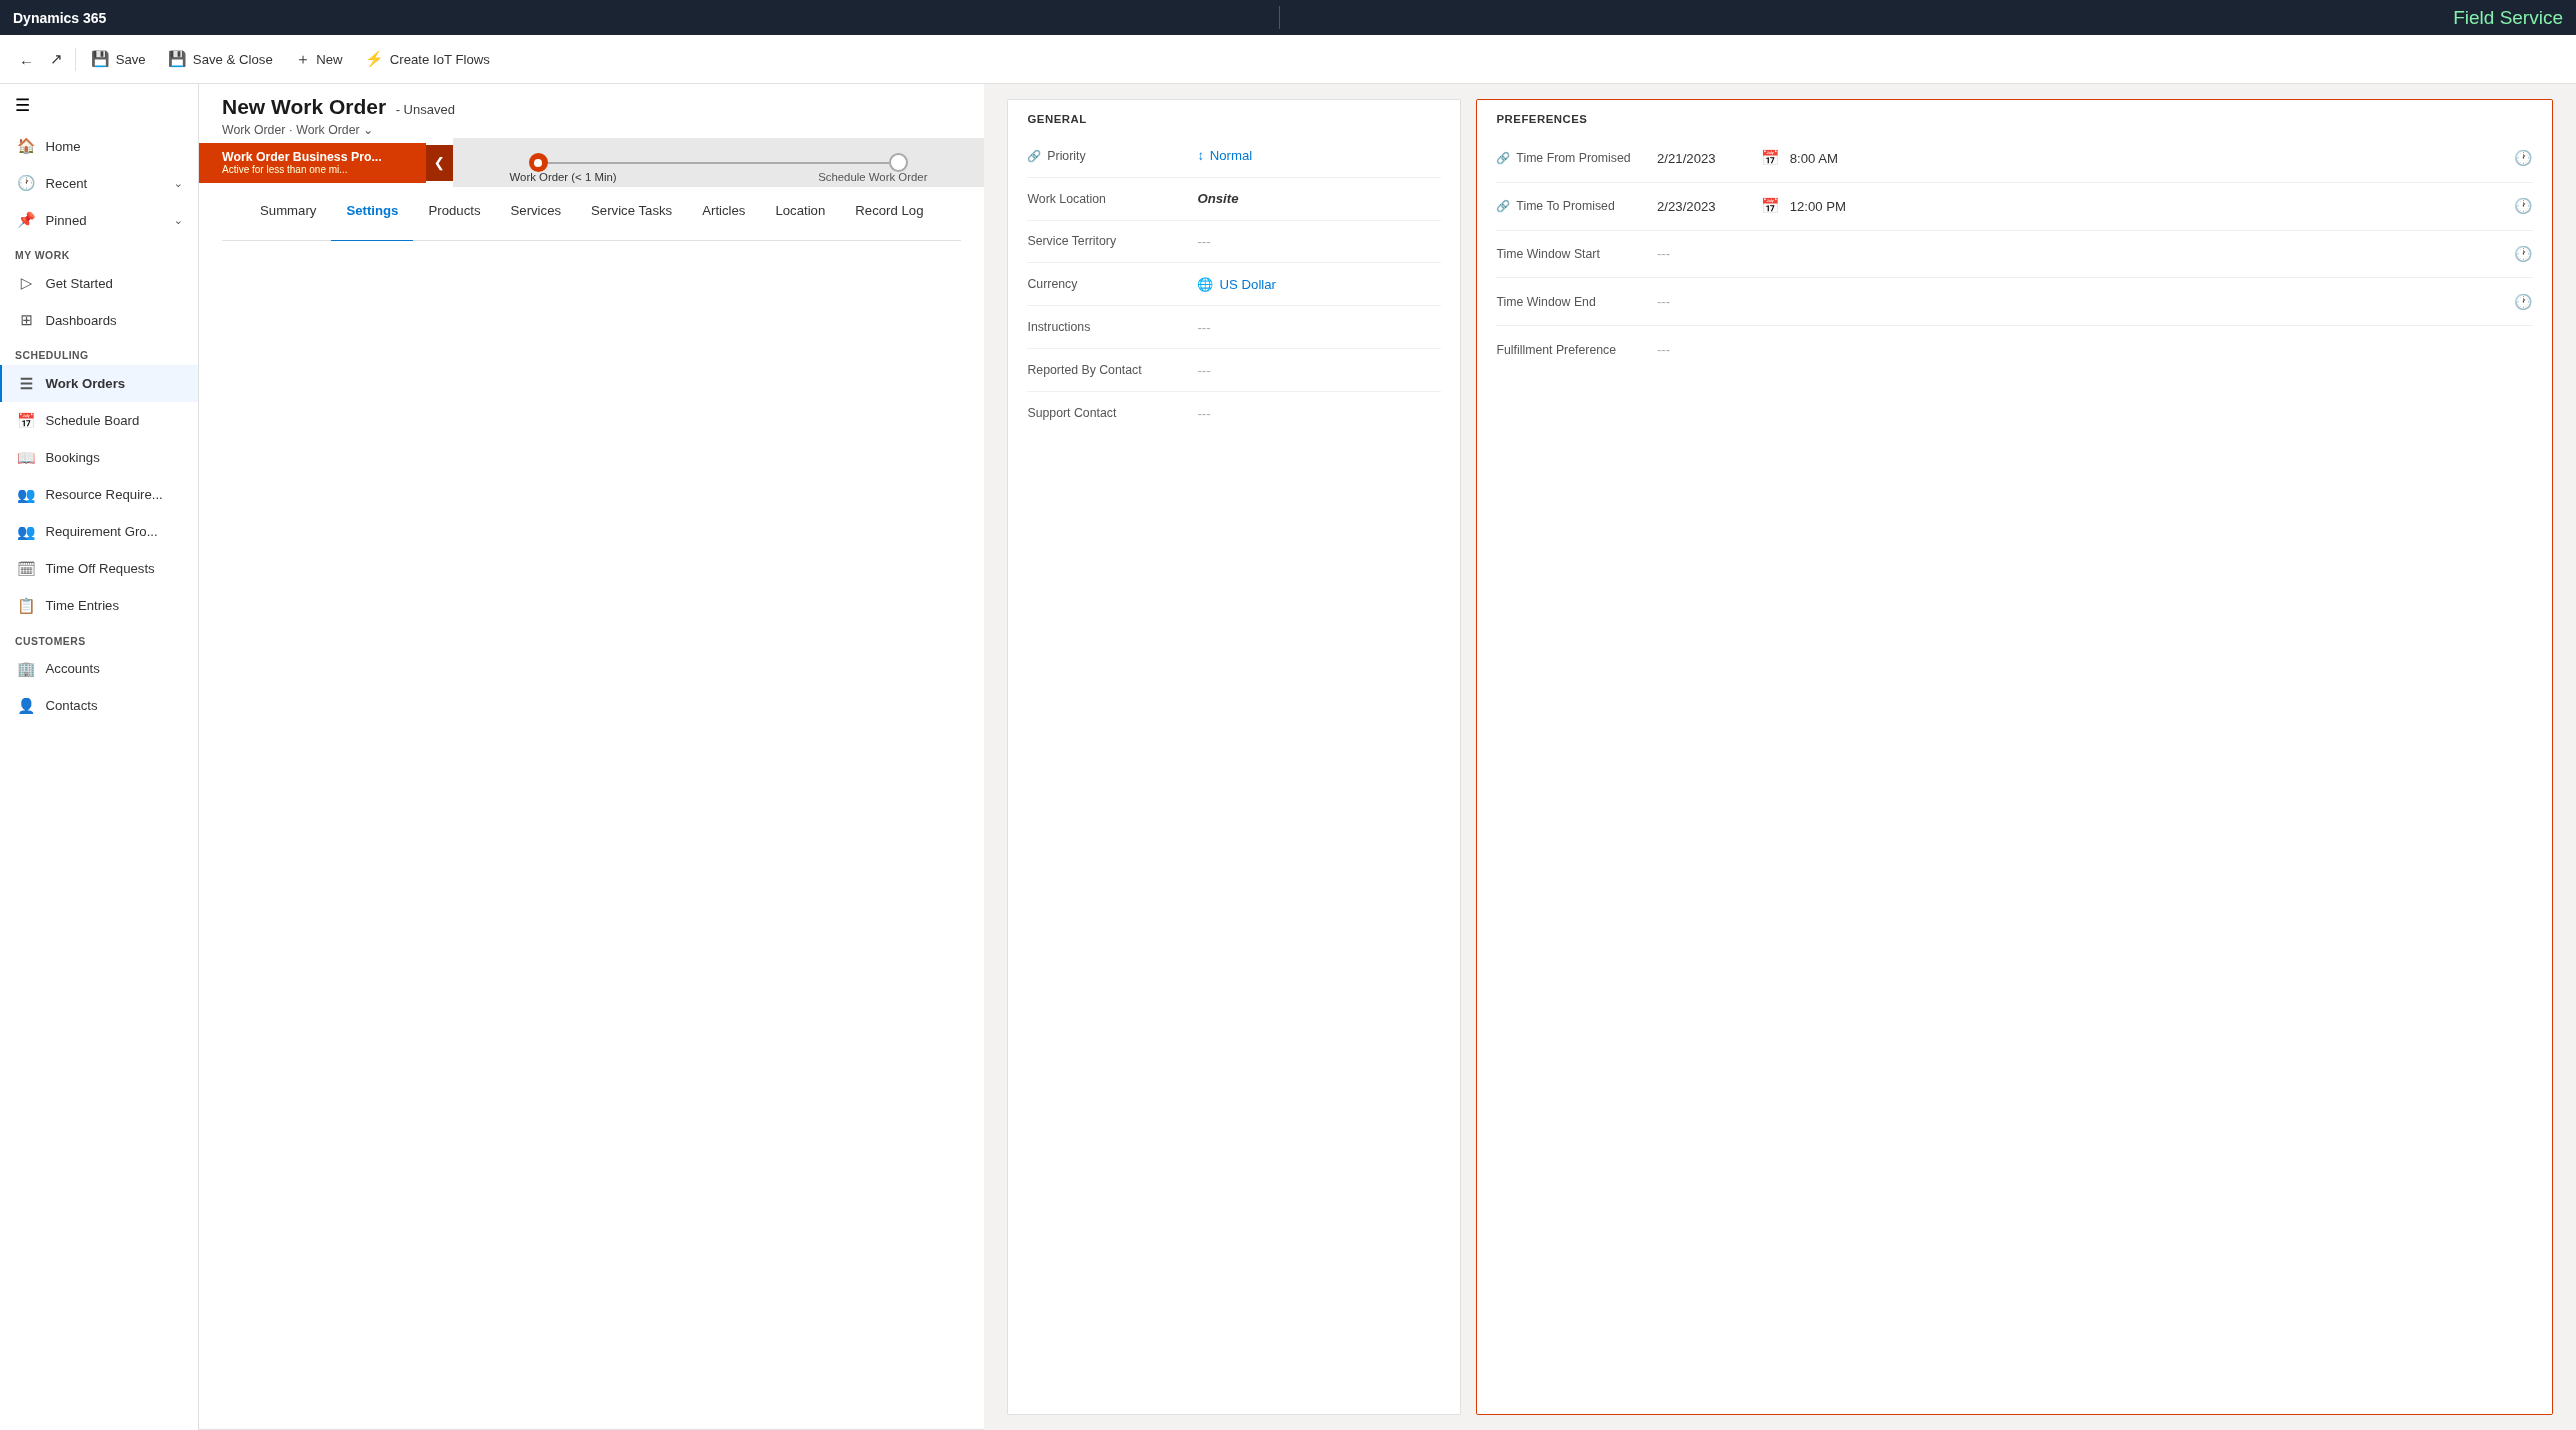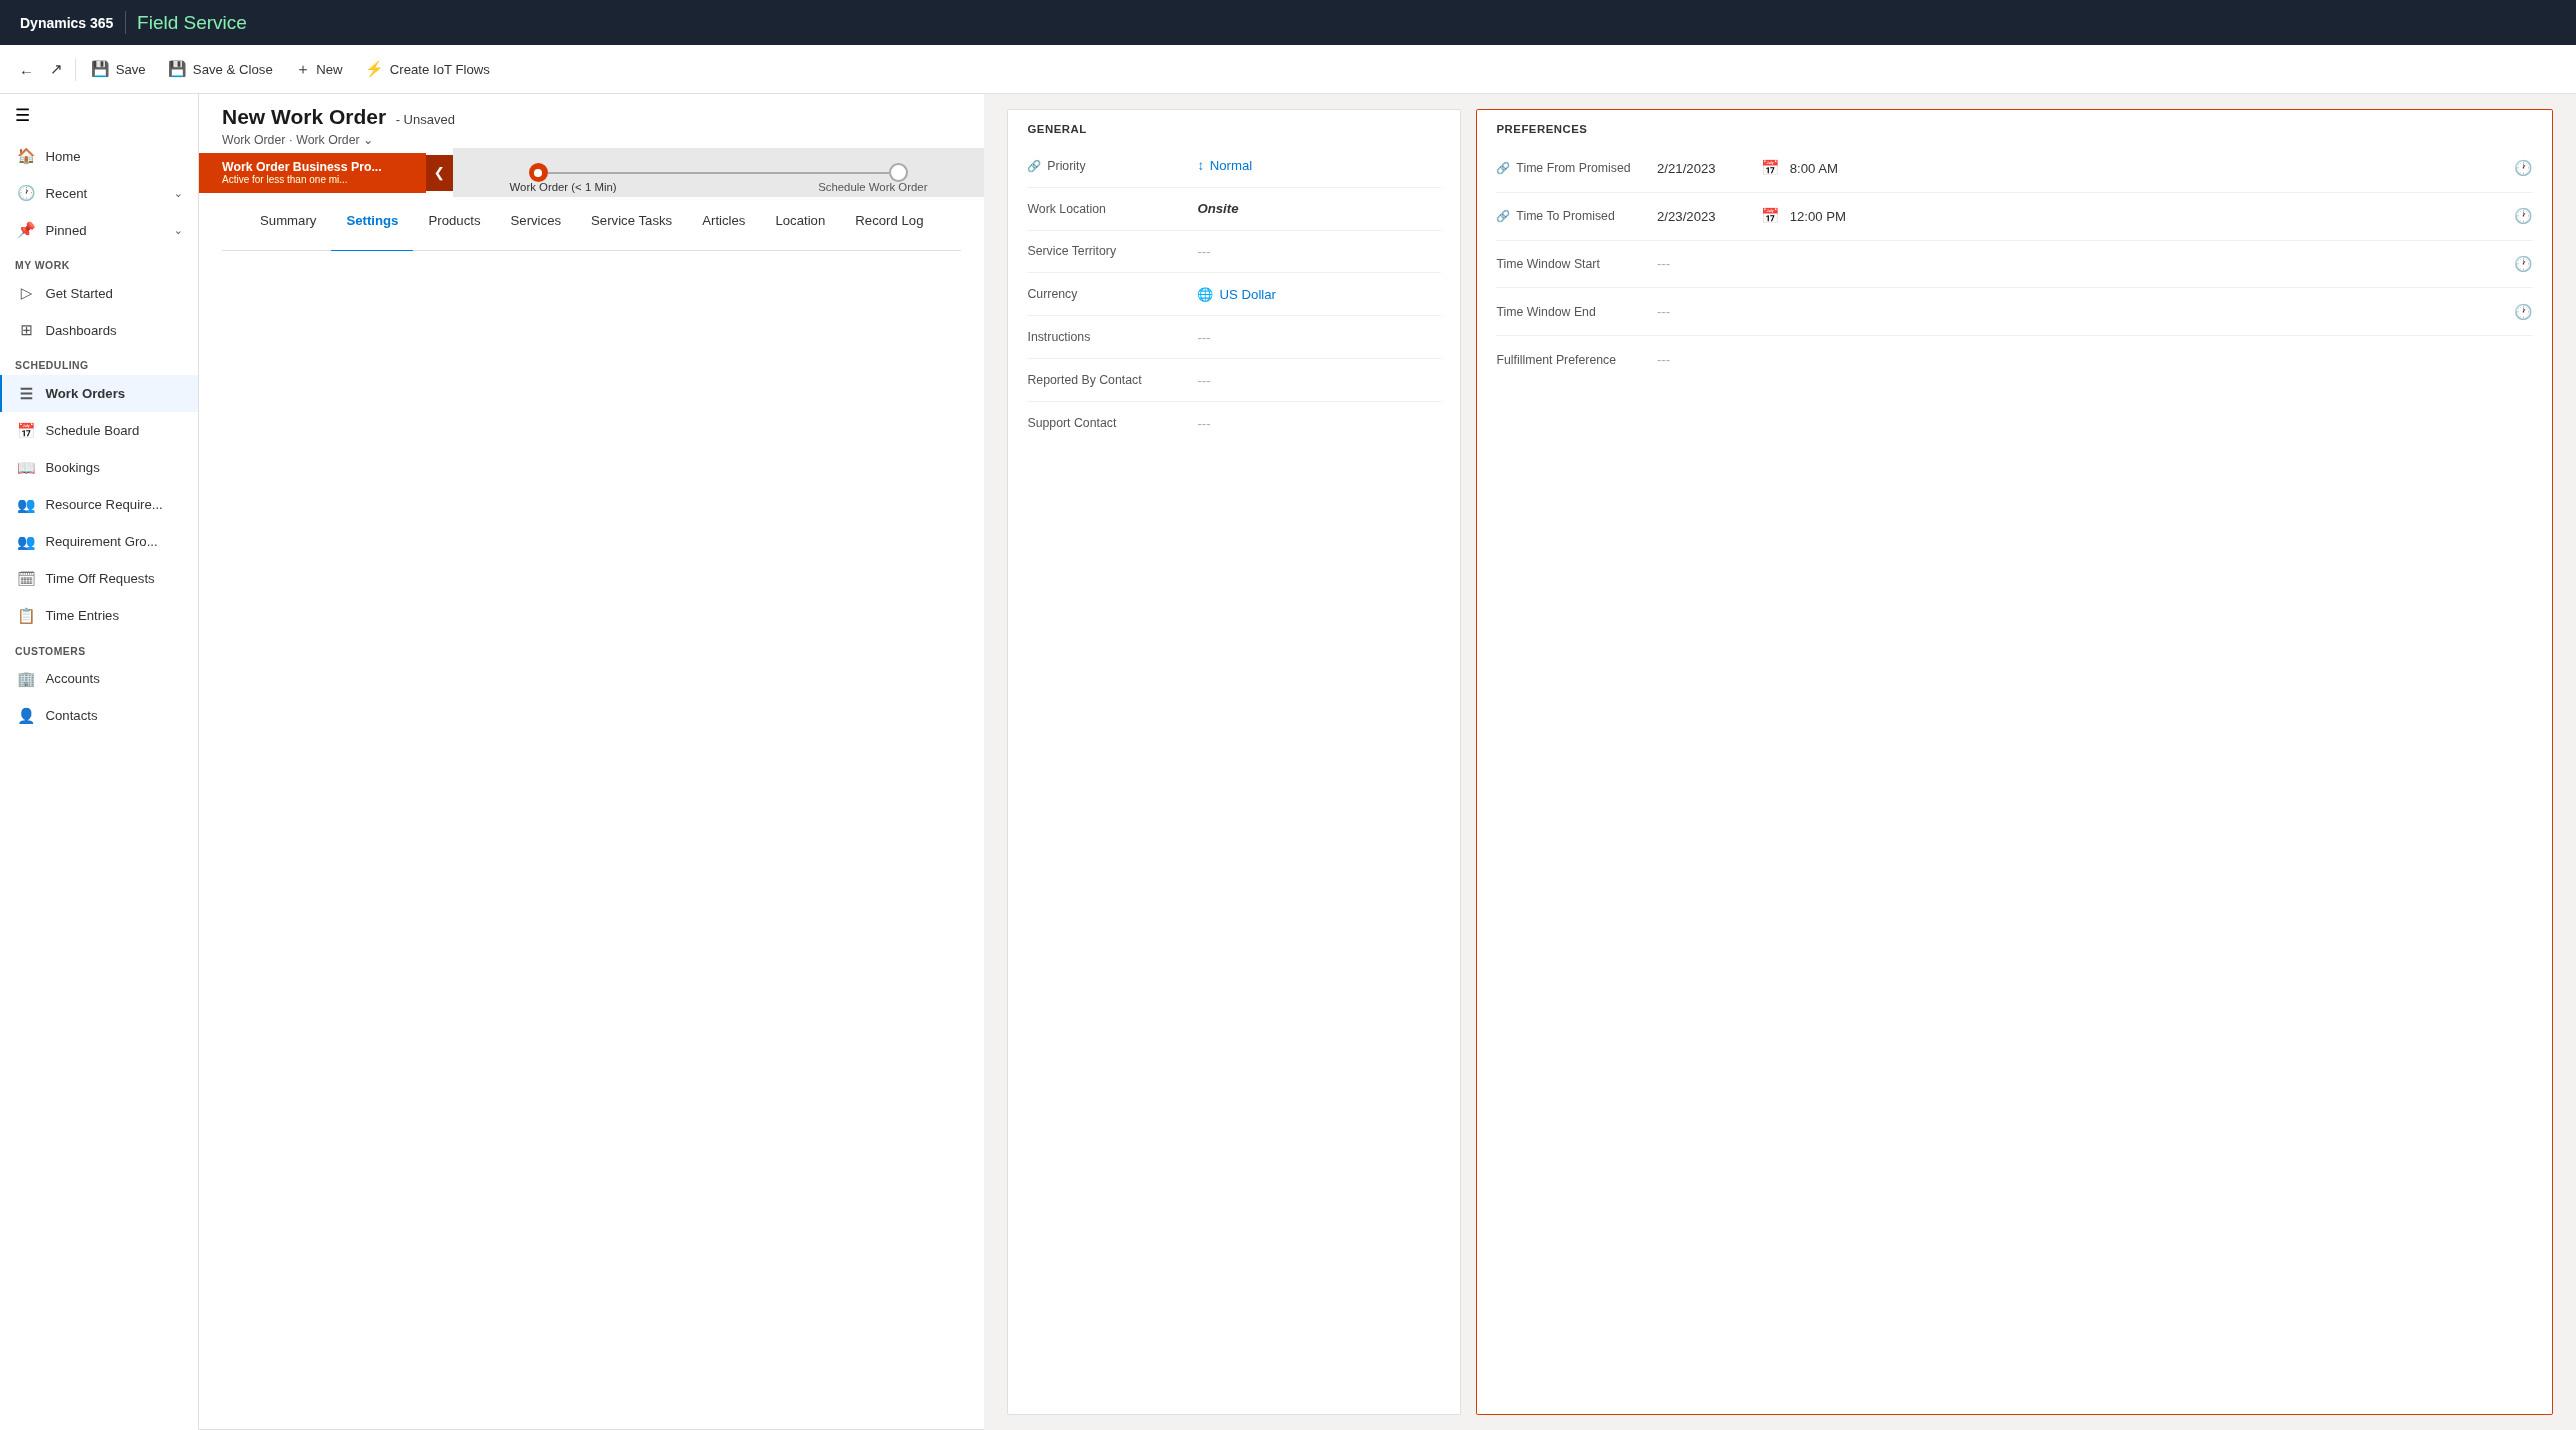--- a/index.html
+++ b/index.html
@@ -4,23 +4,24 @@
   <style>
     * { box-sizing: border-box; margin: 0; padding: 0; }
     body { font-family: 'Segoe UI', sans-serif; font-size: 13.2px; background: #f3f2f1; display: flex; flex-direction: column; height: 100vh; overflow: hidden; }
 
     
     .top-bar {
       background: #1a2433;
       color: #fff;
       display: flex;
       align-items: center;
-      padding: 0 20px;
-      height: 45px;
+      padding: 0 13px;
+      height: 35px;
       flex-shrink: 0;
+      justify-content: space-between;
     }
     .top-bar-title { font-weight: 700; font-size: 14px; }
     .top-bar-divider { width: 0.9px; height: 23px; background: #4a5568; margin: 0 11.4px; }
     .top-bar-subtitle { font-size: 19px; color: #86efac; }
 
     
     .command-bar {
       background: #fff;
       border-bottom: 0.9px solid #e0e0e0;
       display: flex;

